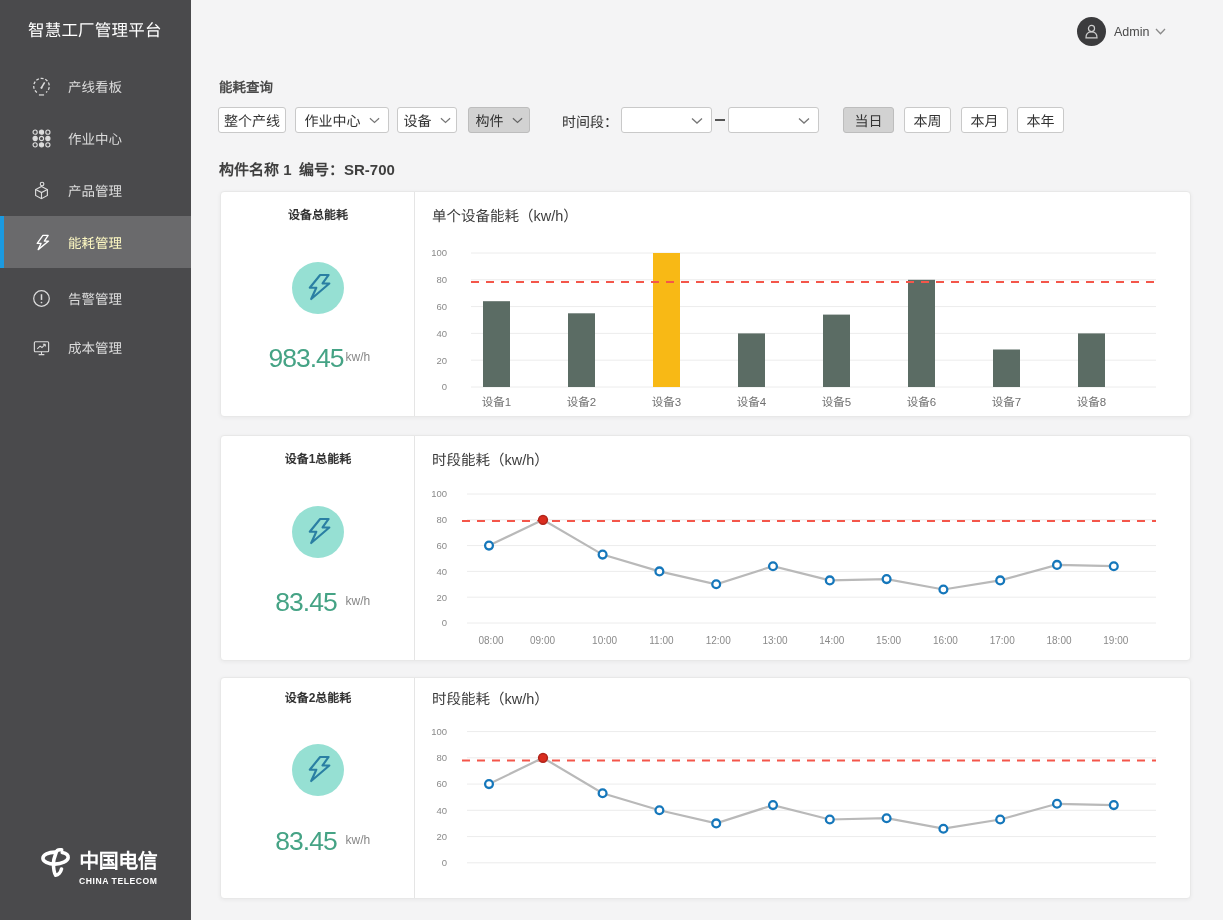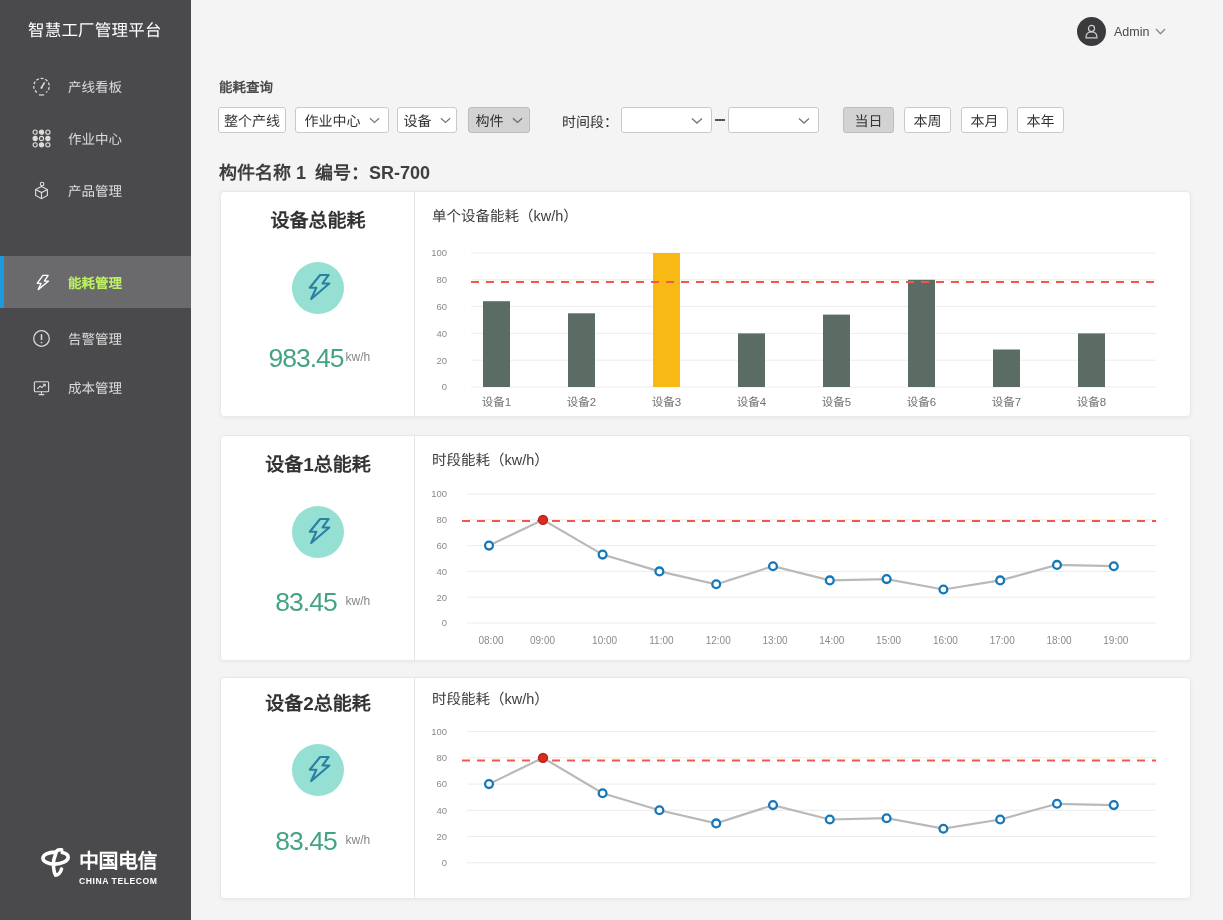--- a/index.html
+++ b/index.html
@@ -5,48 +5,48 @@
 <style>
 * { margin:0; padding:0; box-sizing:border-box; }
 html,body { width:1223px; height:920px; overflow:hidden; }
 body { font-family:"Liberation Sans", sans-serif; background:#f4f4f5; position:relative; }
 .sidebar { position:absolute; left:0; top:0; width:191px; height:920px; background:#4a4a4c; }
 .brand { color:#fff; font-size:16.5px; font-weight:normal; padding:17px 0 0 28px; letter-spacing:0.2px; }
 .menu { position:absolute; top:60px; left:0; width:191px; }
 .mi { position:relative; height:52px; display:flex; align-items:center; color:#dcdcdc; font-size:13.5px; }
 .mi svg { position:absolute; left:32px; width:19px; height:19px; }
 .mi span { position:absolute; left:68px; }
-.mi.active { background:#6a6a6c; color:#bef264; font-weight:bold;margin-top:40px; }
+.mi.active { background:#6a6a6c; color:#fef9c3; font-weight:normal; }
 .mi.active::before { content:""; position:absolute; left:0; top:0; width:4px; height:52px; background:#1b9ae0; }
 .mi.g1 { margin-top:4px; }
 .mi.g2 { margin-top:-3px; }
 .ctlogo { position:absolute; left:40px; top:845px; width:125px; }
-.ctrow { display:flex; align-items:flex-start; }
+.ctrow { display:flex; align-items:flex-start;text-align:center; }
 .ctsym { width:34px; height:34px; margin-top:0px; }
 .cttxt { margin-left:5px; }
 .ctcn { color:#fff; font-size:20px; font-weight:bold; letter-spacing:-0.5px; font-family:"Liberation Serif",serif; white-space:nowrap; }
 .cten { color:#fff; font-size:8.6px; font-weight:bold; letter-spacing:0.55px; margin-top:2px; white-space:nowrap; font-family:"Liberation Sans",sans-serif; }
 .main { position:absolute; left:191px; top:0; width:1032px; height:920px; }
 .userbar { position:absolute; left:886px; top:17px; height:29px; display:flex; align-items:center; }
 .avatar { width:29px; height:29px; border-radius:50%; background:#3b3b3d; display:flex; align-items:center; justify-content:center; }
 .uname { margin-left:8px; font-size:12.5px; color:#4a4a4a; }
 .uchev { margin-left:6px; }
 .qtitle { position:absolute; left:28px; top:76px; font-size:13.5px; font-weight:bold; color:#4a4a4a; }
 .fbar { position:absolute; top:107px; left:0; width:1128px; height:26px; }
 .btn { position:absolute; top:0; height:26px; border:1px solid #c9c9c9; background:#fff; border-radius:3px; font-size:14px; color:#333; display:flex; align-items:center; justify-content:center; }
 .btn.sel { background:#d2d2d2; border-color:#bdbdbd; }
 .bchev { margin-left:8px; margin-top:1px; }
 .flabel { position:absolute; left:371px; top:4px; font-size:14px; color:#333; }
 .fsel { position:absolute; top:0; width:91px; height:26px; border:1px solid #c9c9c9; background:#fff; border-radius:3px; }
 .fsel svg { position:absolute; right:8px; top:9px; }
 .fdash { position:absolute; left:524px; top:12px; width:10px; height:1.5px; background:#555; }
-.subtitle { position:absolute; left:28px; top:158px; font-size:18px; font-weight:bold; color:#3f3f3f; }
+.subtitle { position:absolute; left:28px; top:158px; font-size:15px; font-weight:bold; color:#3f3f3f; }
 .card { position:absolute; left:29px; width:971px; background:#fff; border:1px solid #e8e8e8; border-radius:4px; box-shadow:0 1px 4px rgba(0,0,0,0.05); }
 .card .lpanel { position:absolute; left:0; top:0; width:194px; height:100%; border-right:1px solid #e5e5e5; }
-.ltitle { position:absolute; top:13px; width:194px; text-align:center; font-size:19px; font-weight:bold; color:#333; }
+.ltitle { position:absolute; top:13px; width:194px; text-align:center; font-size:12px; font-weight:bold; color:#333; }
 .lcircle { position:absolute; left:71px; top:70px; width:52px; height:52px; border-radius:50%; background:#96e0d3; display:flex; align-items:center; justify-content:center; }
 .lnum { position:absolute; top:0; left:0; width:202px; height:100%; }
 .lnum b { position:absolute; left:0; top:151px; width:170px; text-align:center; font-size:26.5px; font-weight:normal; color:#45a385; letter-spacing:-1px; }
 .lnum i { position:absolute; font-style:normal; left:124.5px; top:158px; font-size:12px; color:#878787; }
 .chart { position:absolute; left:195px; top:0; }
 </style>
 </head>
 <body>
 <div class="sidebar">
   <div class="brand">智慧工厂管理平台</div>

